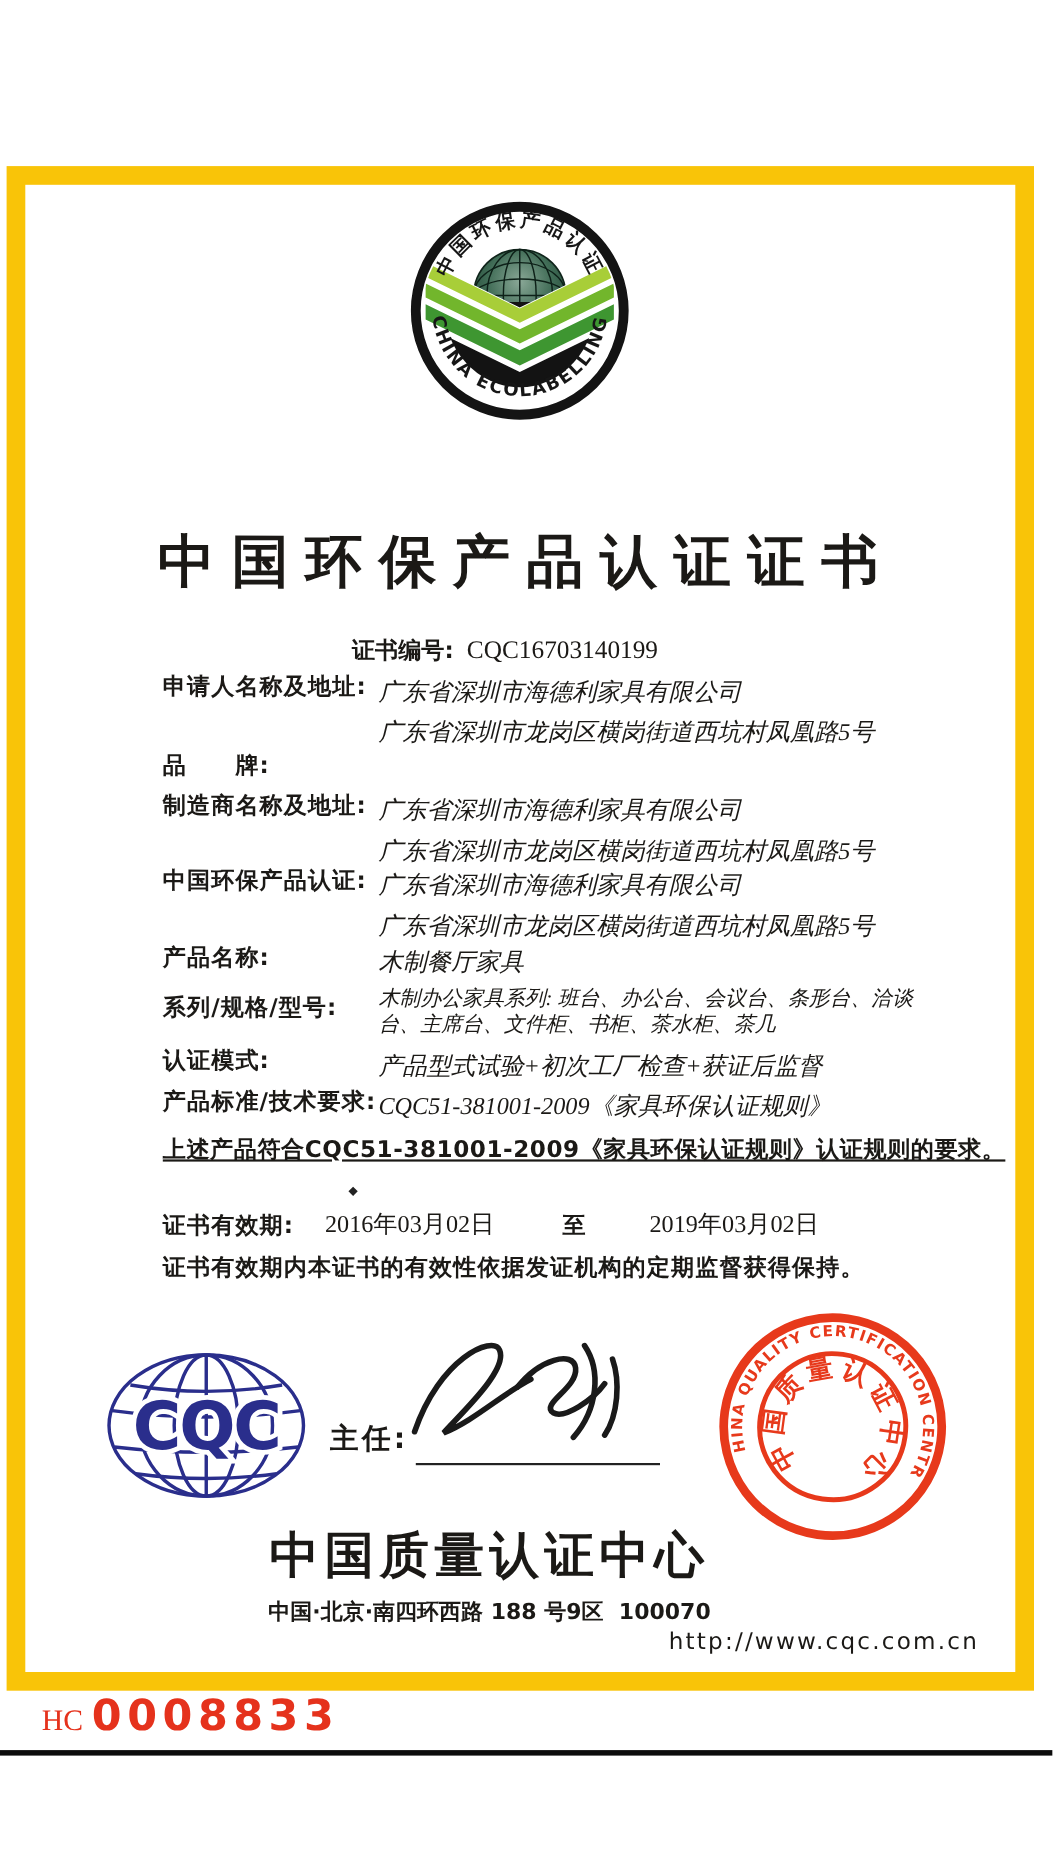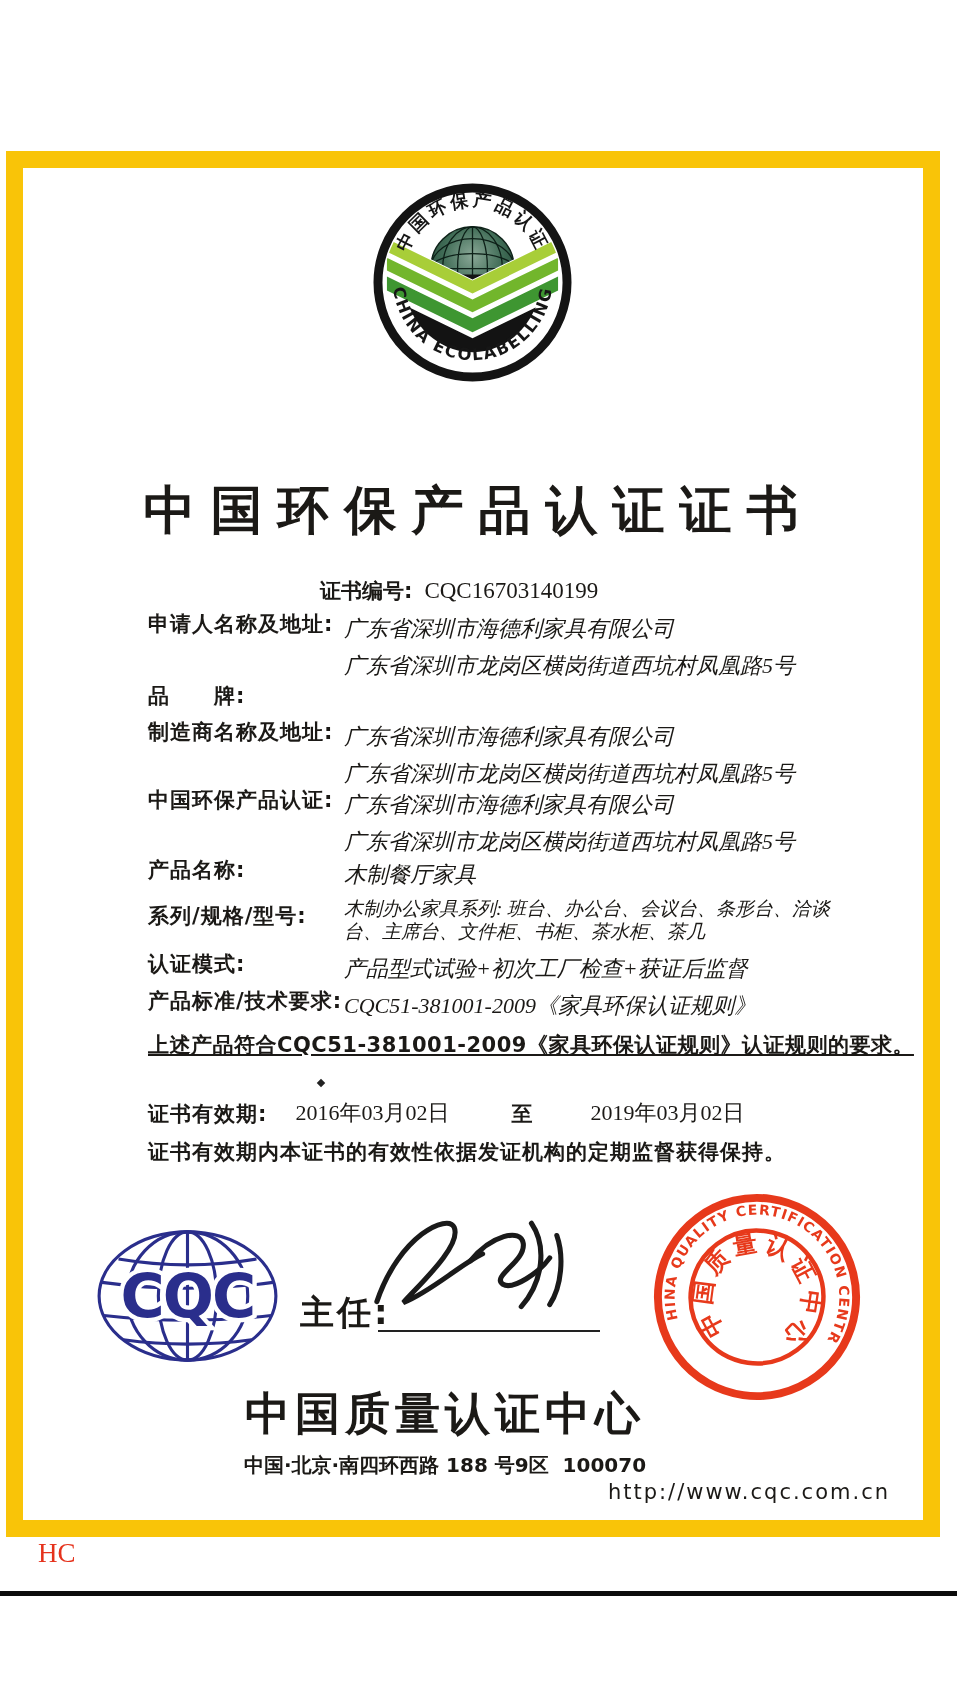--- a/index.html
+++ b/index.html
@@ -31,21 +31,21 @@
   }
   .validity { position:absolute; left:148px; top:1098px; font-size:21px; display:flex; align-items:flex-end; }
   .validity .lbl { font-weight:bold; letter-spacing:1px; }
   .validity .date { font-family:"Liberation Serif","DejaVu Serif",serif; font-size:22px; }
   .validity .from { margin-left:28px; }
   .validity .zhi  { margin-left:62px; font-weight:bold; }
   .validity .to   { margin-left:58px; }
   .maintenance { position:absolute; left:148px; top:1138px; font-size:21px; font-weight:bold; letter-spacing:1px; }
   .ink-dot { position:absolute; left:318px; top:1080px; width:6px; height:6px; background:#222; transform:rotate(45deg); }
   .cqc-logo { position:absolute; left:95px; top:1228px; width:185px; height:136px; }
-  .director { position:absolute; left:300px; top:1290px; font-size:34px; font-weight:bold; letter-spacing:3px; }
+  .director { position:absolute; left:300px; top:1290px; font-size:26px; font-weight:bold; letter-spacing:3px; }
   .sig-line { position:absolute; left:378px; top:1330px; width:222px; border-top:2px solid #222; }
   .signature { position:absolute; left:368px; top:1205px; width:215px; height:122px; }
   .stamp { position:absolute; left:648px; top:1188px; width:218px; height:218px; }
   .org-title {
     position:absolute; left:0; top:1384px; width:890px; text-align:center;
     font-size:45px; font-weight:bold; letter-spacing:5px; white-space:nowrap;
   }
   .org-address {
     position:absolute; left:0; top:1452px; width:890px; text-align:center;
     font-size:20px; font-weight:bold; white-space:pre;
@@ -223,17 +223,18 @@
       </text>
     </g>
   </svg>
 
   <div class="org-title">中国质量认证中心</div>
   <div class="org-address">中国·北京·南四环西路 188 号9区  100070</div>
   <div class="org-url">http://www.cqc.com.cn</div>
 
   <div class="serial">
     <span class="hc">HC</span>
+    <span class="num">0008833</span>
   </div>
 
   <div class="scan-line"></div>
 
 </div>
 
 </body></html>

